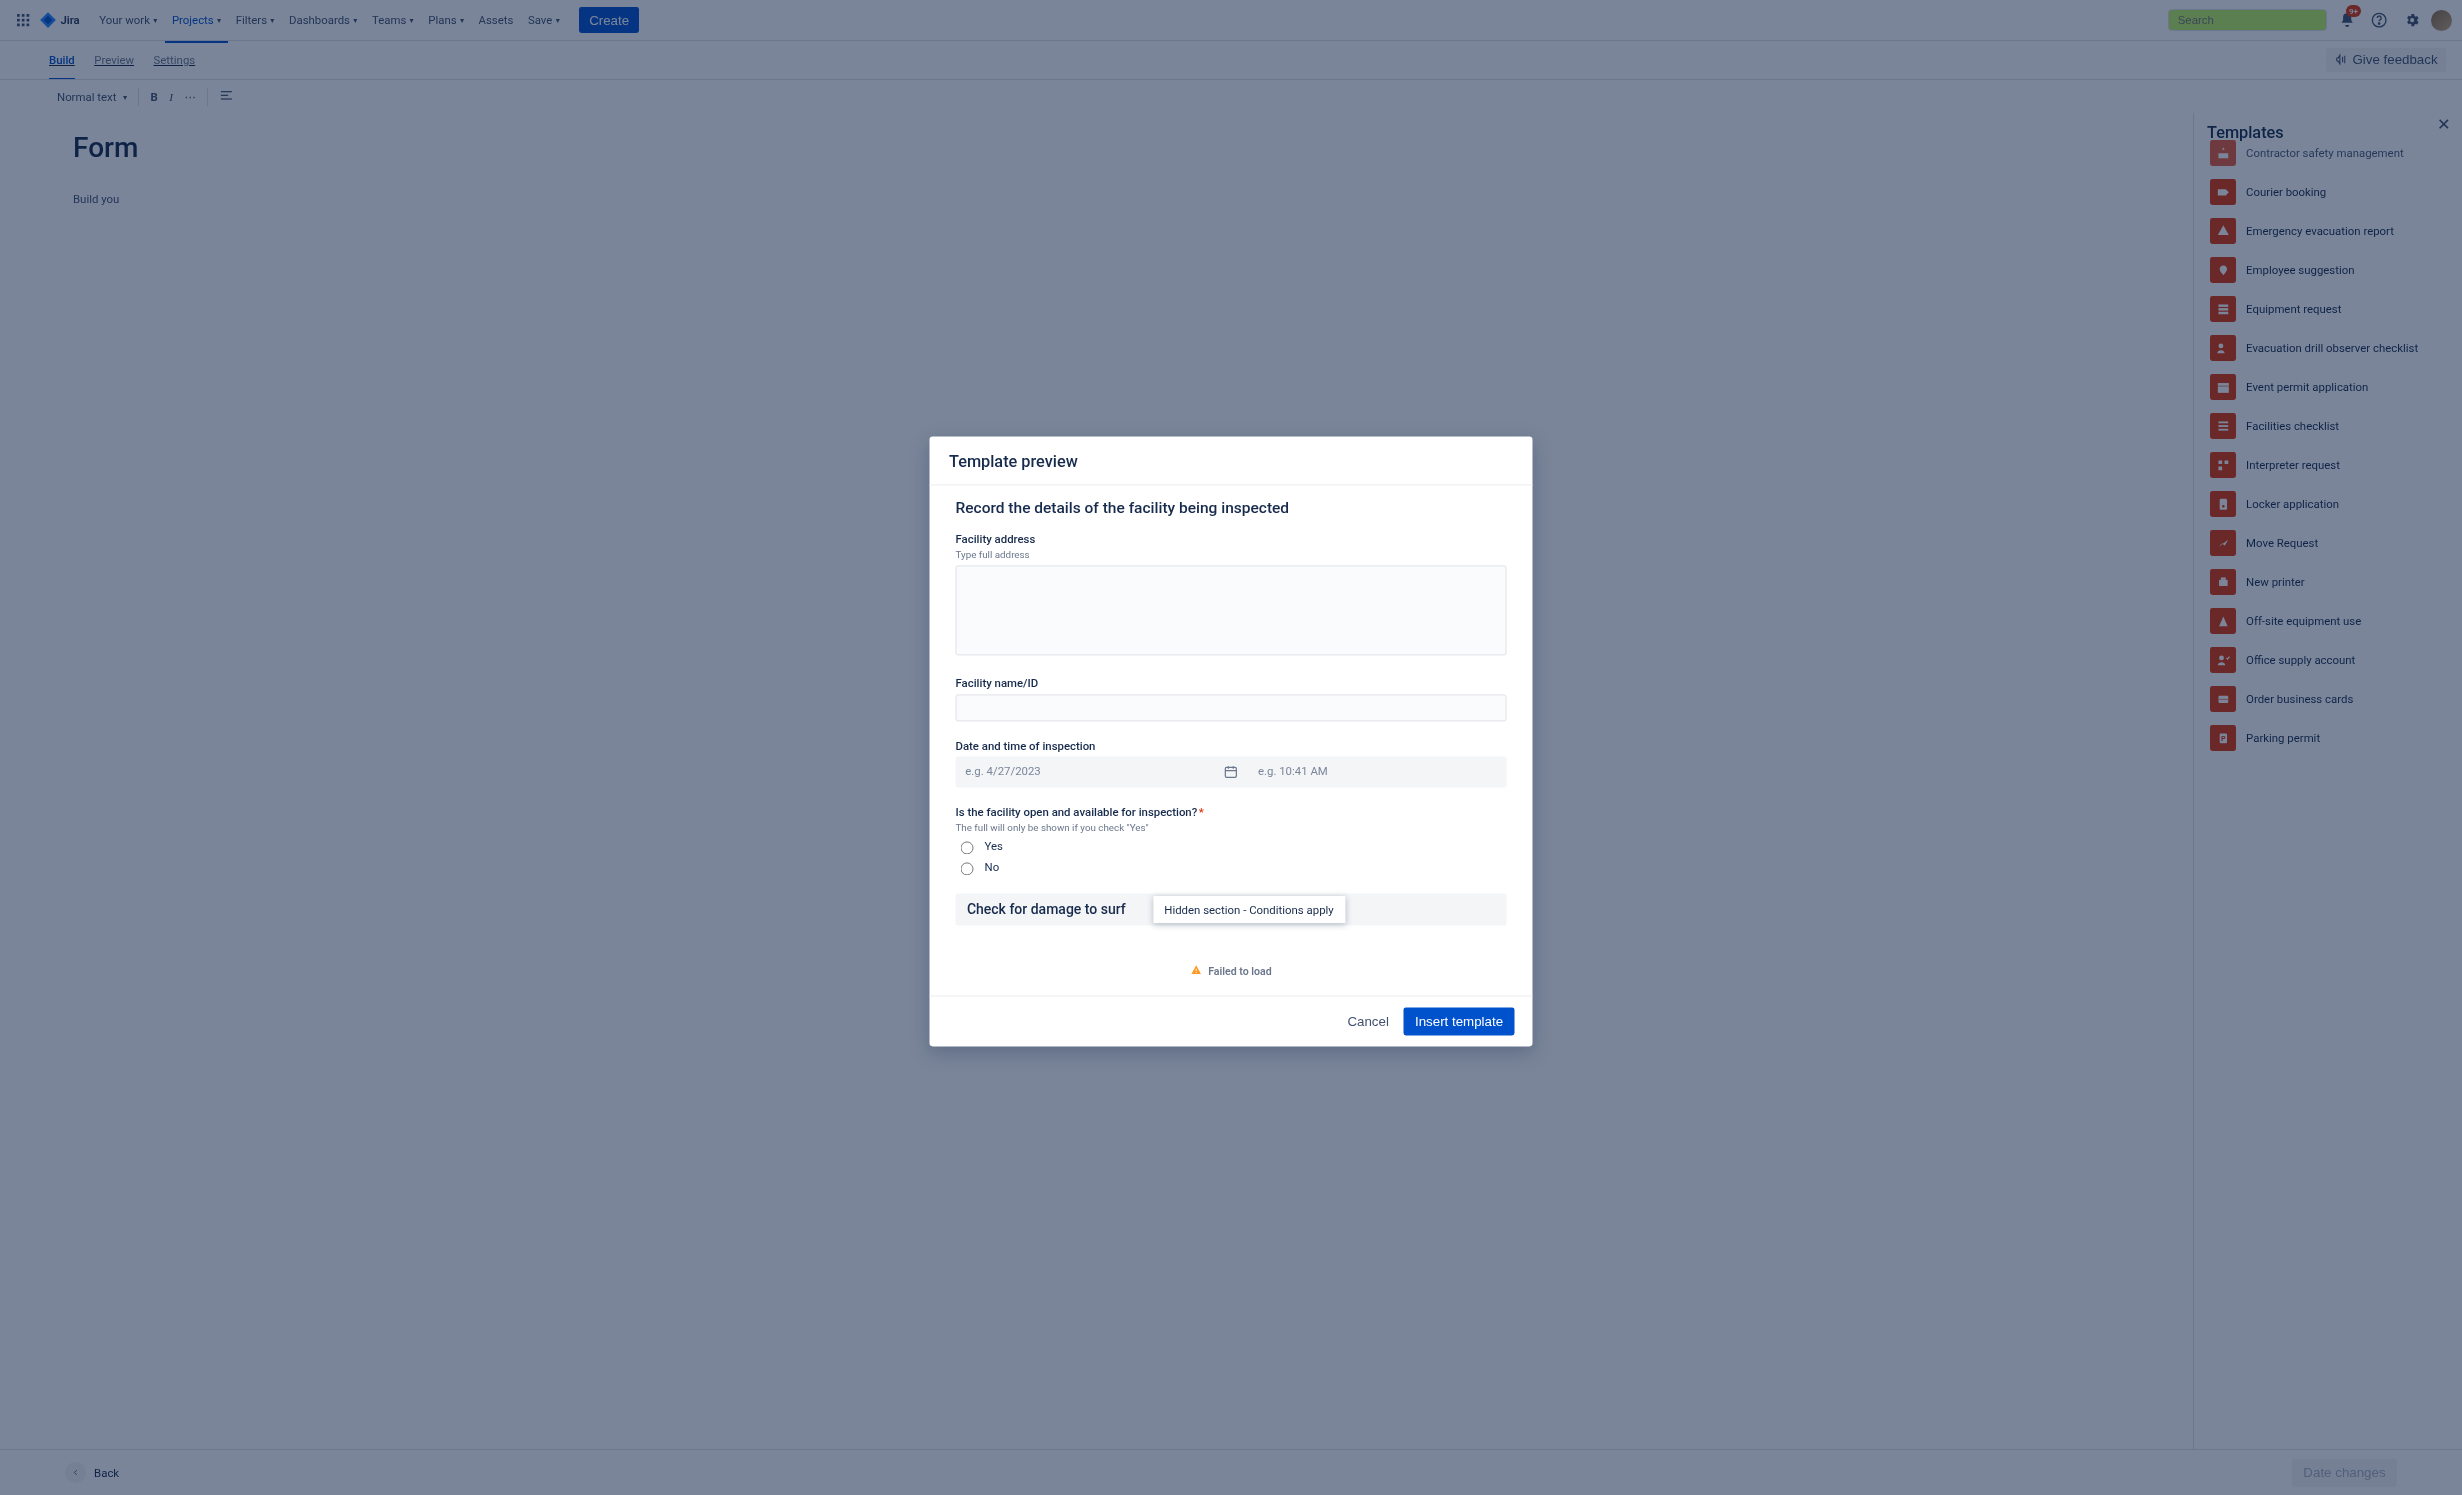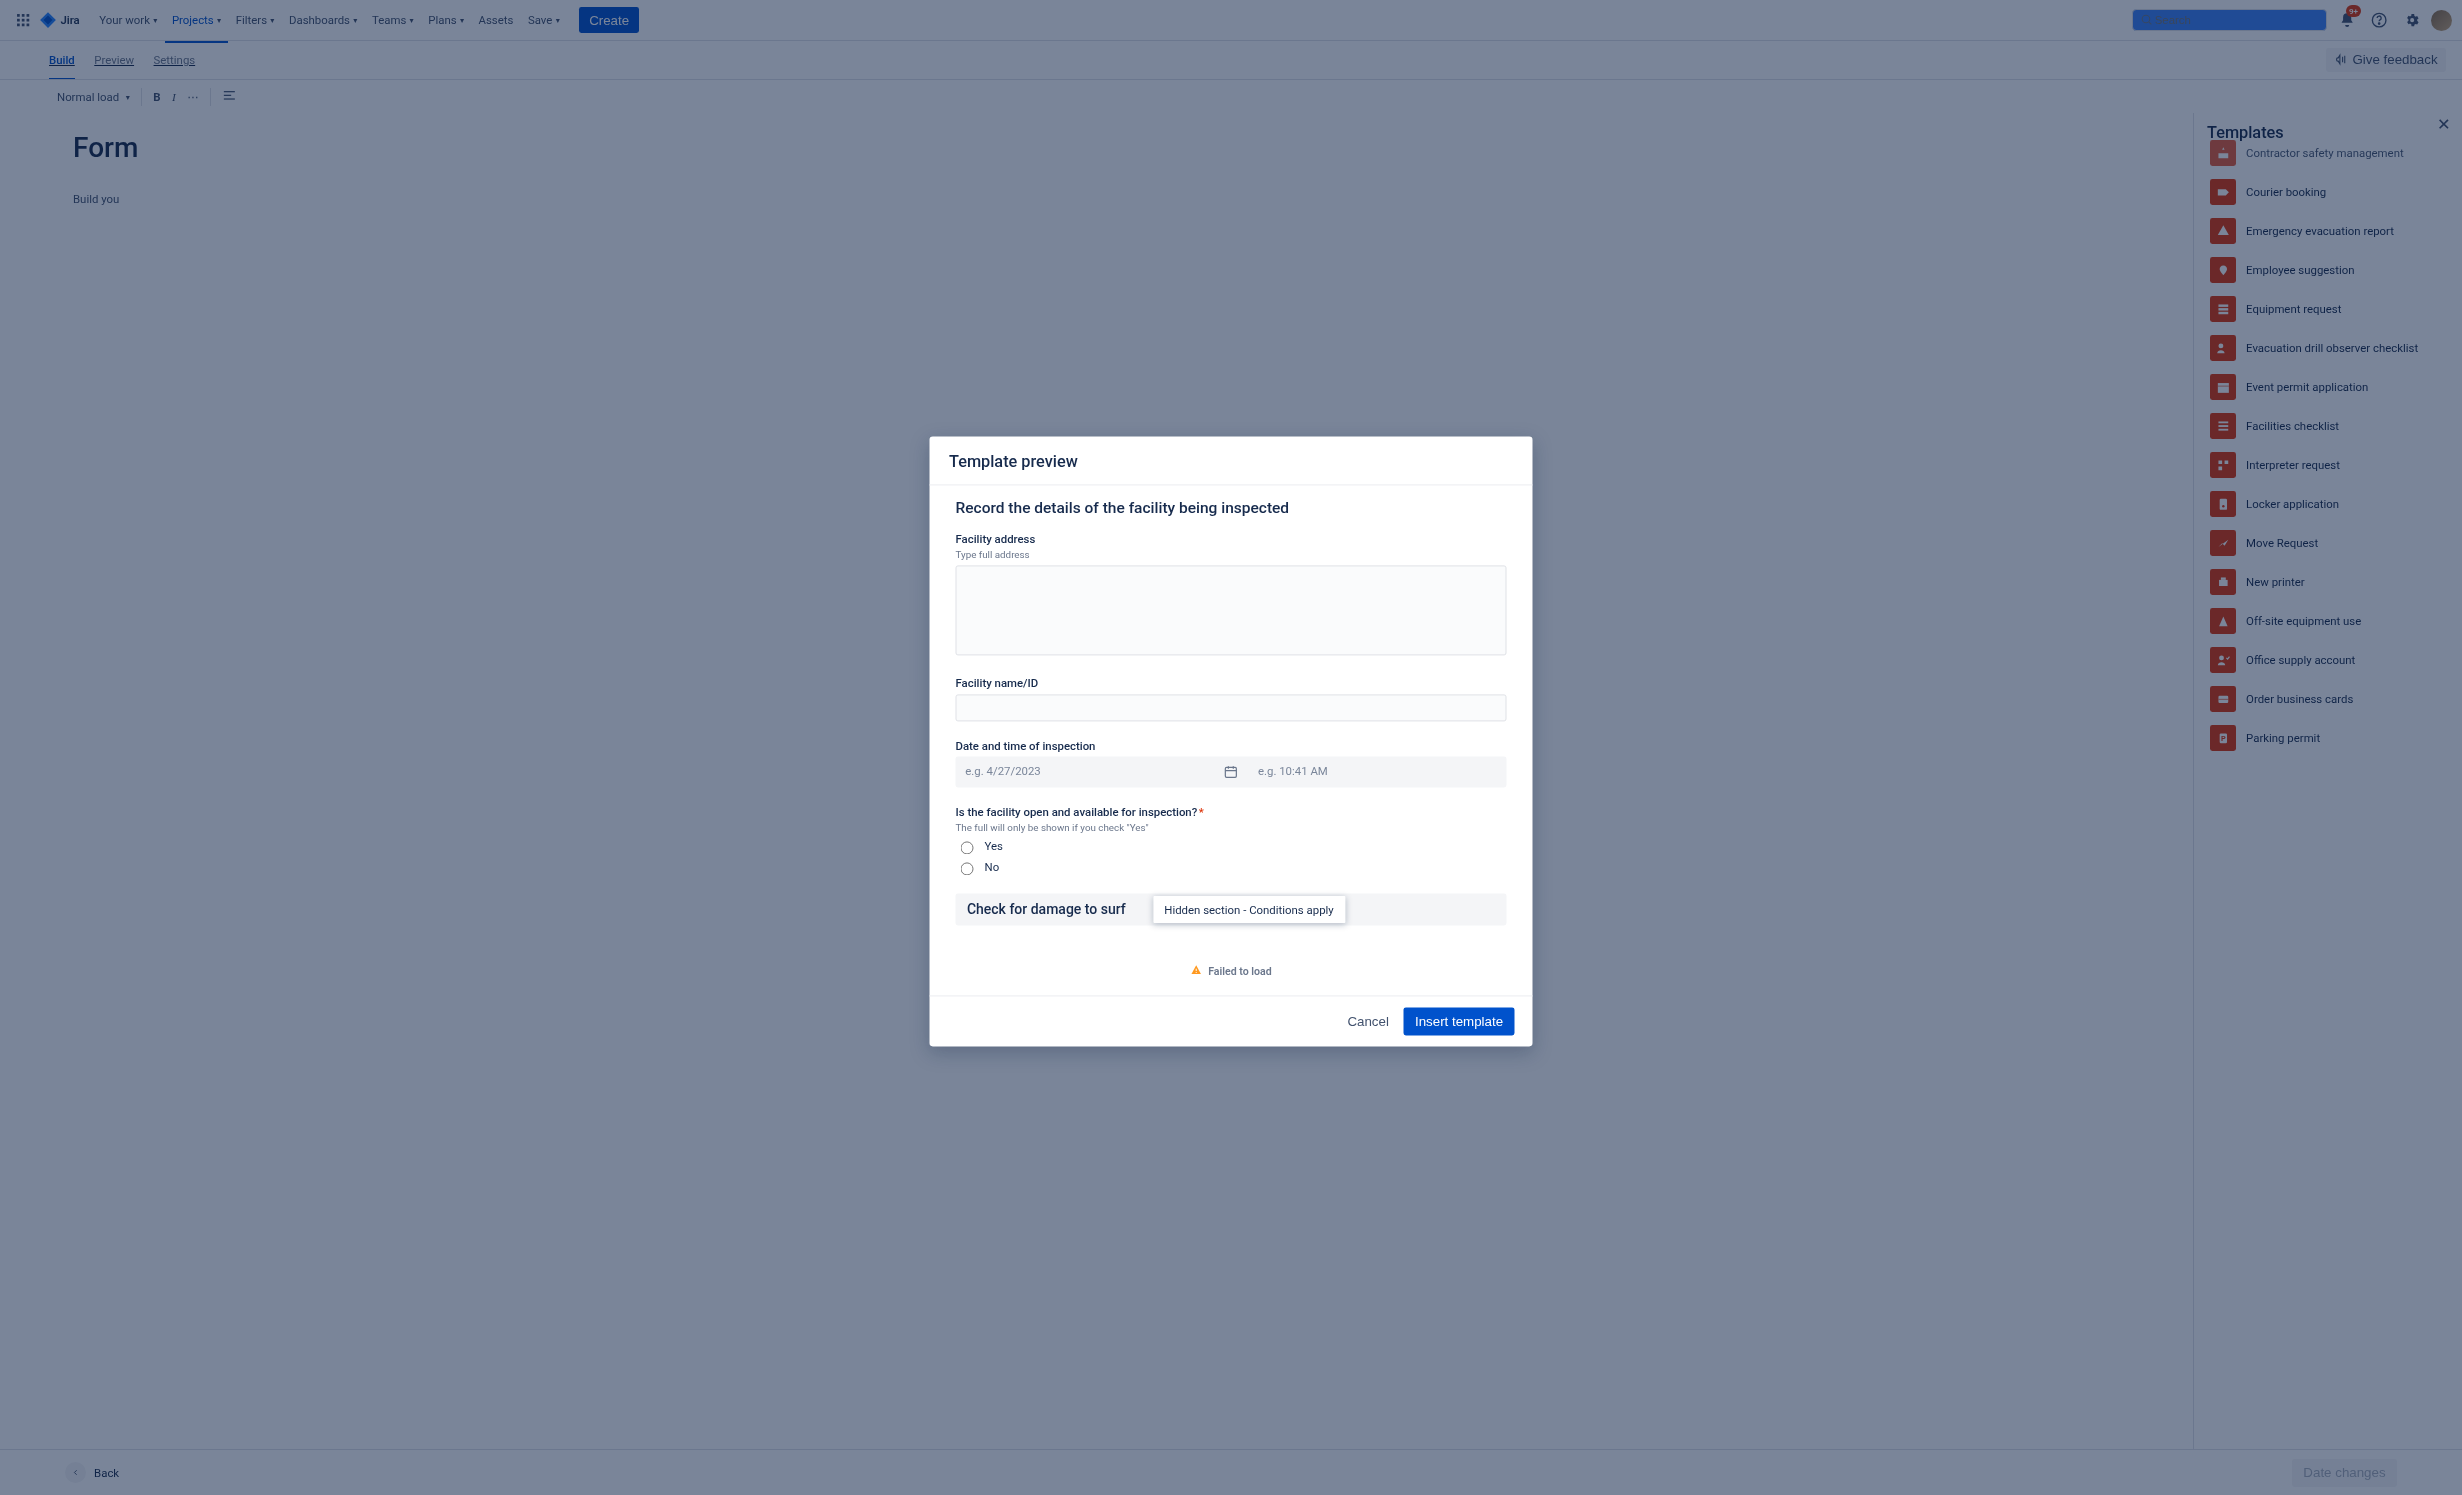--- a/index.html
+++ b/index.html
@@ -75,22 +75,22 @@
   }
   .nav-right {
     margin-left:auto;
     display:flex; align-items:center; gap:6.5px;
   }
   .search-box {
     display:flex; align-items:flex-start;
     border:0.8px solid #DFE1E6;
     border-radius:4.1px;
     padding:3.3px 6.5px;
-    width:195px;
-    background:#3b82f6;
+    width:159px;
+    background:#bef264;
     color:#6B778C;
   }
   .search-box input {
     border:none; outline:none; flex:1; font-size:11.4px;
     background:transparent;
   }
   .icon-btn {
     width:26px; height:26px;
     display:flex; align-items:center; justify-content:center;
     color:#42526E;
@@ -441,21 +441,21 @@
   <button class="feedback-btn">
     <svg width="13" height="13" viewBox="0 0 24 24" fill="none" stroke="#42526E" stroke-width="2">
         <path d="M3 11v2a2 2 0 0 0 2 2h1l3 5v-16l-3 5H5a2 2 0 0 0-2 2zM14 7v10M18 5v14"></path>
       </svg>
     <span>Give feedback</span>
   </button>
 </div>
 
 <div class="toolbar">
   <div class="text-style">
-    <span>Normal load</span>
+    <span>Normal text</span>
     <span class="chev">▾</span>
   </div>
   <div class="sep"></div>
   <span style="font-weight:700">B</span>
   <span style="font-style:italic;font-family:serif">I</span>
   <span>⋯</span>
   <div class="sep"></div>
   <span>
     <svg width="14.7" height="14.7" viewBox="0 0 24 24" stroke="#42526E" stroke-width="2">
         <line x1="3" y1="6" x2="21" y2="6"></line>

